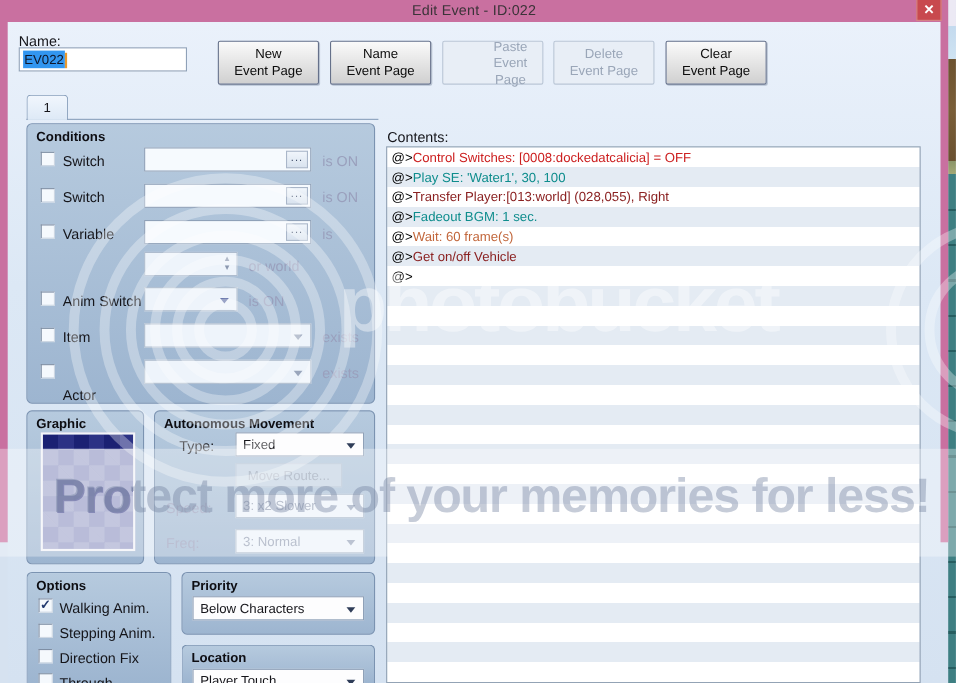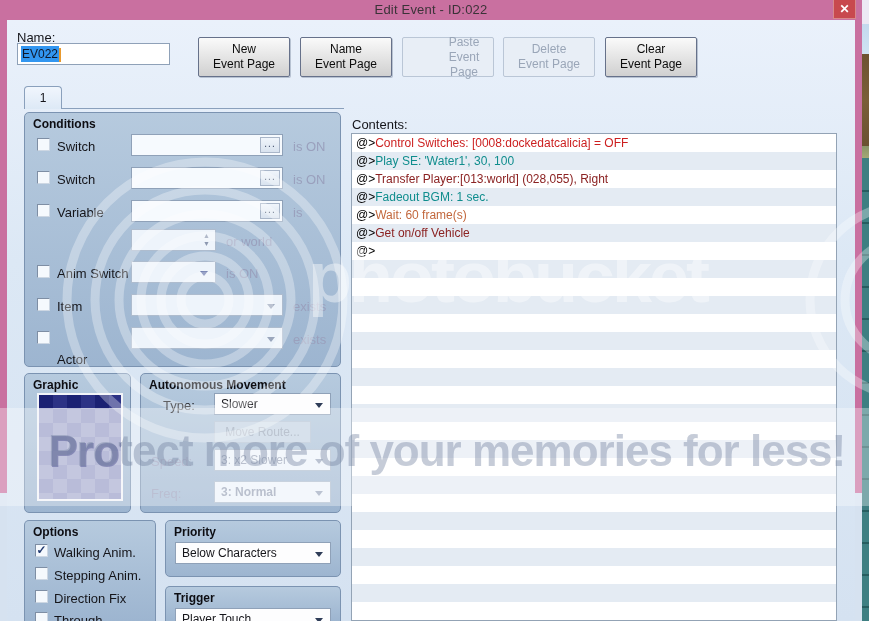--- a/index.html
+++ b/index.html
@@ -276,31 +276,31 @@
           <div class="gfx-wm">
             <span>Protect more of your memories for less!</span>
           </div>
         </div>
       </div>
 
       <div class="groupbox" style="left:133px; top:353px; width:201px; height:140px;">
         <span class="gb-title">Autonomous Movement</span>
         <span class="lbl" style="left:10px; top:24px;margin-left:12px;">Type:</span>
         <div class="dd" style="left:73px; top:19px; width:117px;">
-          <span>Slower</span>
+          <span>Fixed</span>
           <span class="arrow"></span>
         </div>
         <div class="mini-btn" style="left:73px; top:47px; width:97px;">Move Route...</div>
         <span class="lbl gray" style="left:10px; top:80px;">Speed:</span>
         <div class="dd disabled" style="left:73px; top:75px; width:117px;">
           <span>3: x2 Slower</span>
           <span class="arrow"></span>
         </div>
         <span class="lbl gray" style="left:10px; top:112px;">Freq:</span>
-        <div class="dd disabled" style="left:73px; top:107px; width:117px;font-weight:bold;">
+        <div class="dd disabled" style="left:73px; top:107px; width:117px;">
           <span>3: Normal</span>
           <span class="arrow"></span>
         </div>
       </div>
 
       <div class="groupbox" style="left:158px; top:500px; width:176px; height:57px;">
         <span class="gb-title">Priority</span>
         <div class="dd" style="left:9px; top:21px; width:156px;">
           <span>Below Characters</span>
           <span class="arrow"></span>
@@ -313,21 +313,21 @@
         <span class="lbl" style="left:29px; top:24px;">Walking Anim.</span>
         <div class="checkbox" style="left:10px; top:46px;"><span></span></div>
         <span class="lbl" style="left:29px; top:47px;">Stepping Anim.</span>
         <div class="checkbox" style="left:10px; top:69px;"><span></span></div>
         <span class="lbl" style="left:29px; top:70px;">Direction Fix</span>
         <div class="checkbox" style="left:10px; top:91px;"><span></span></div>
         <span class="lbl" style="left:29px; top:92px;">Through</span>
       </div>
 
       <div class="groupbox" style="left:158px; top:566px; width:176px; height:35px; border-radius:5px 5px 0 0; border-bottom:none;">
-        <span class="gb-title">Trigger</span>
+        <span class="gb-title">Location</span>
         <div class="dd" style="left:9px; top:21px; width:156px;">
           <span>Player Touch</span>
           <span class="arrow"></span>
         </div>
       </div>
 
     </div>
   </div>
 
   <svg class="wm-circles" width="869" height="621">

